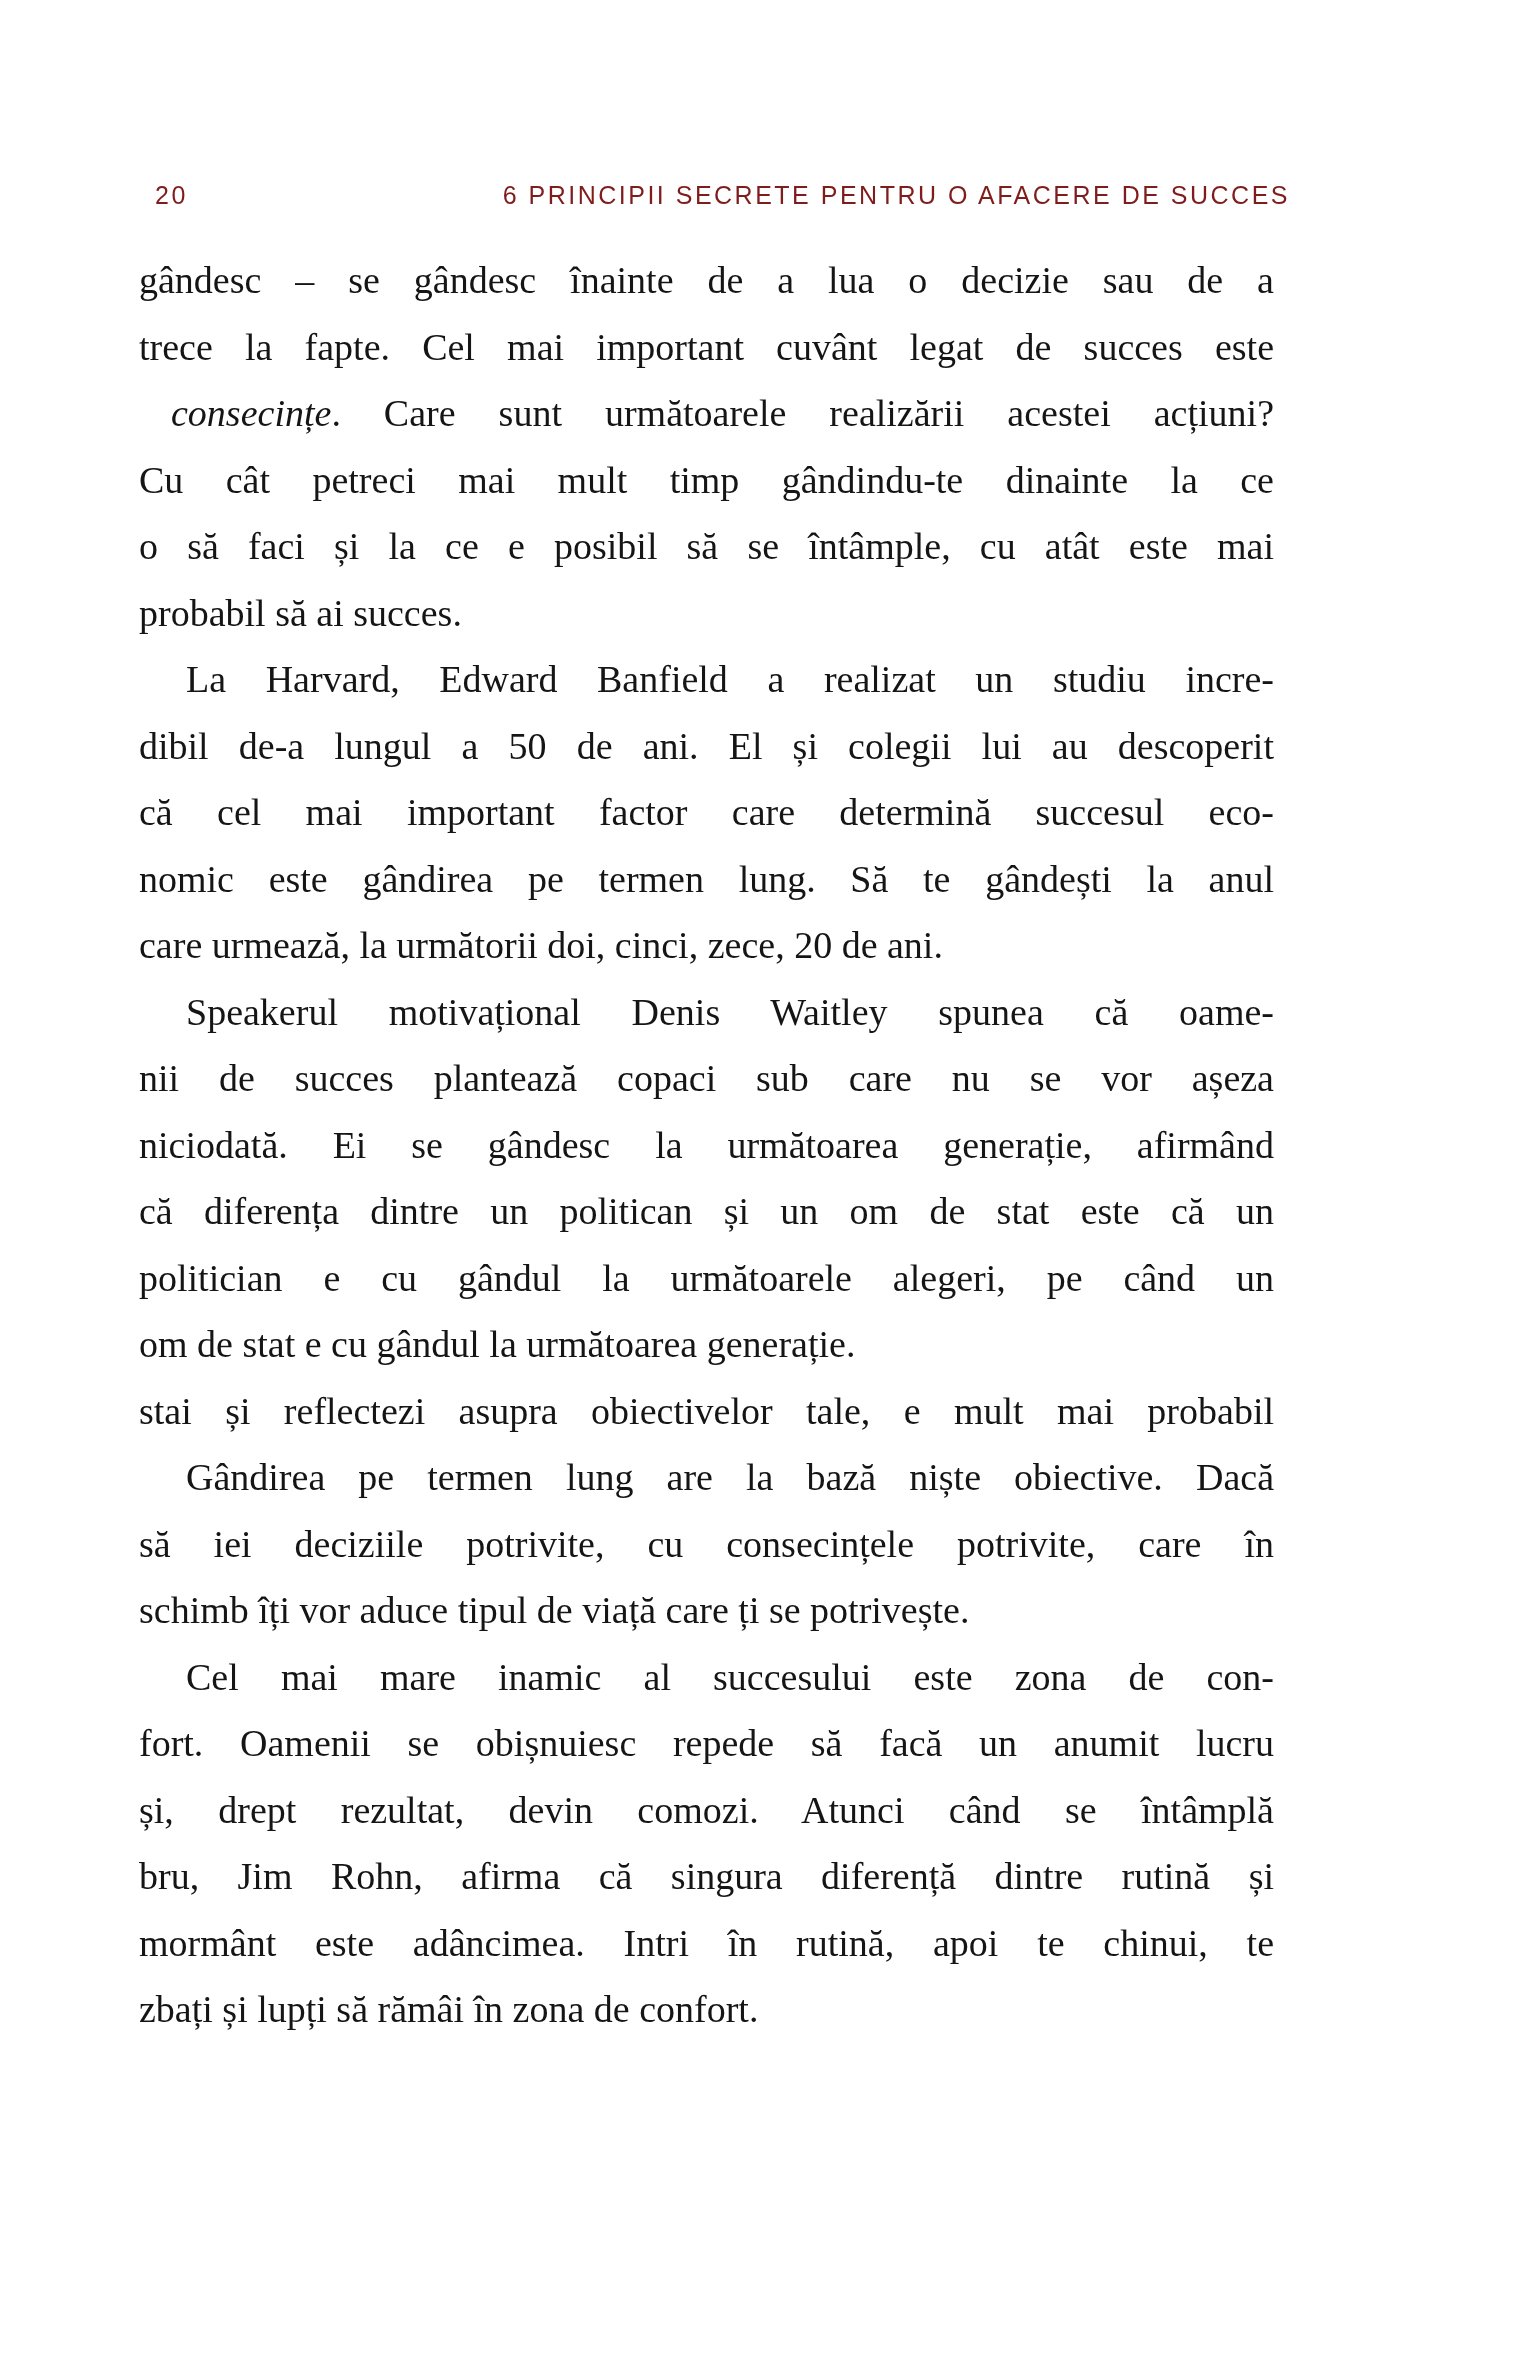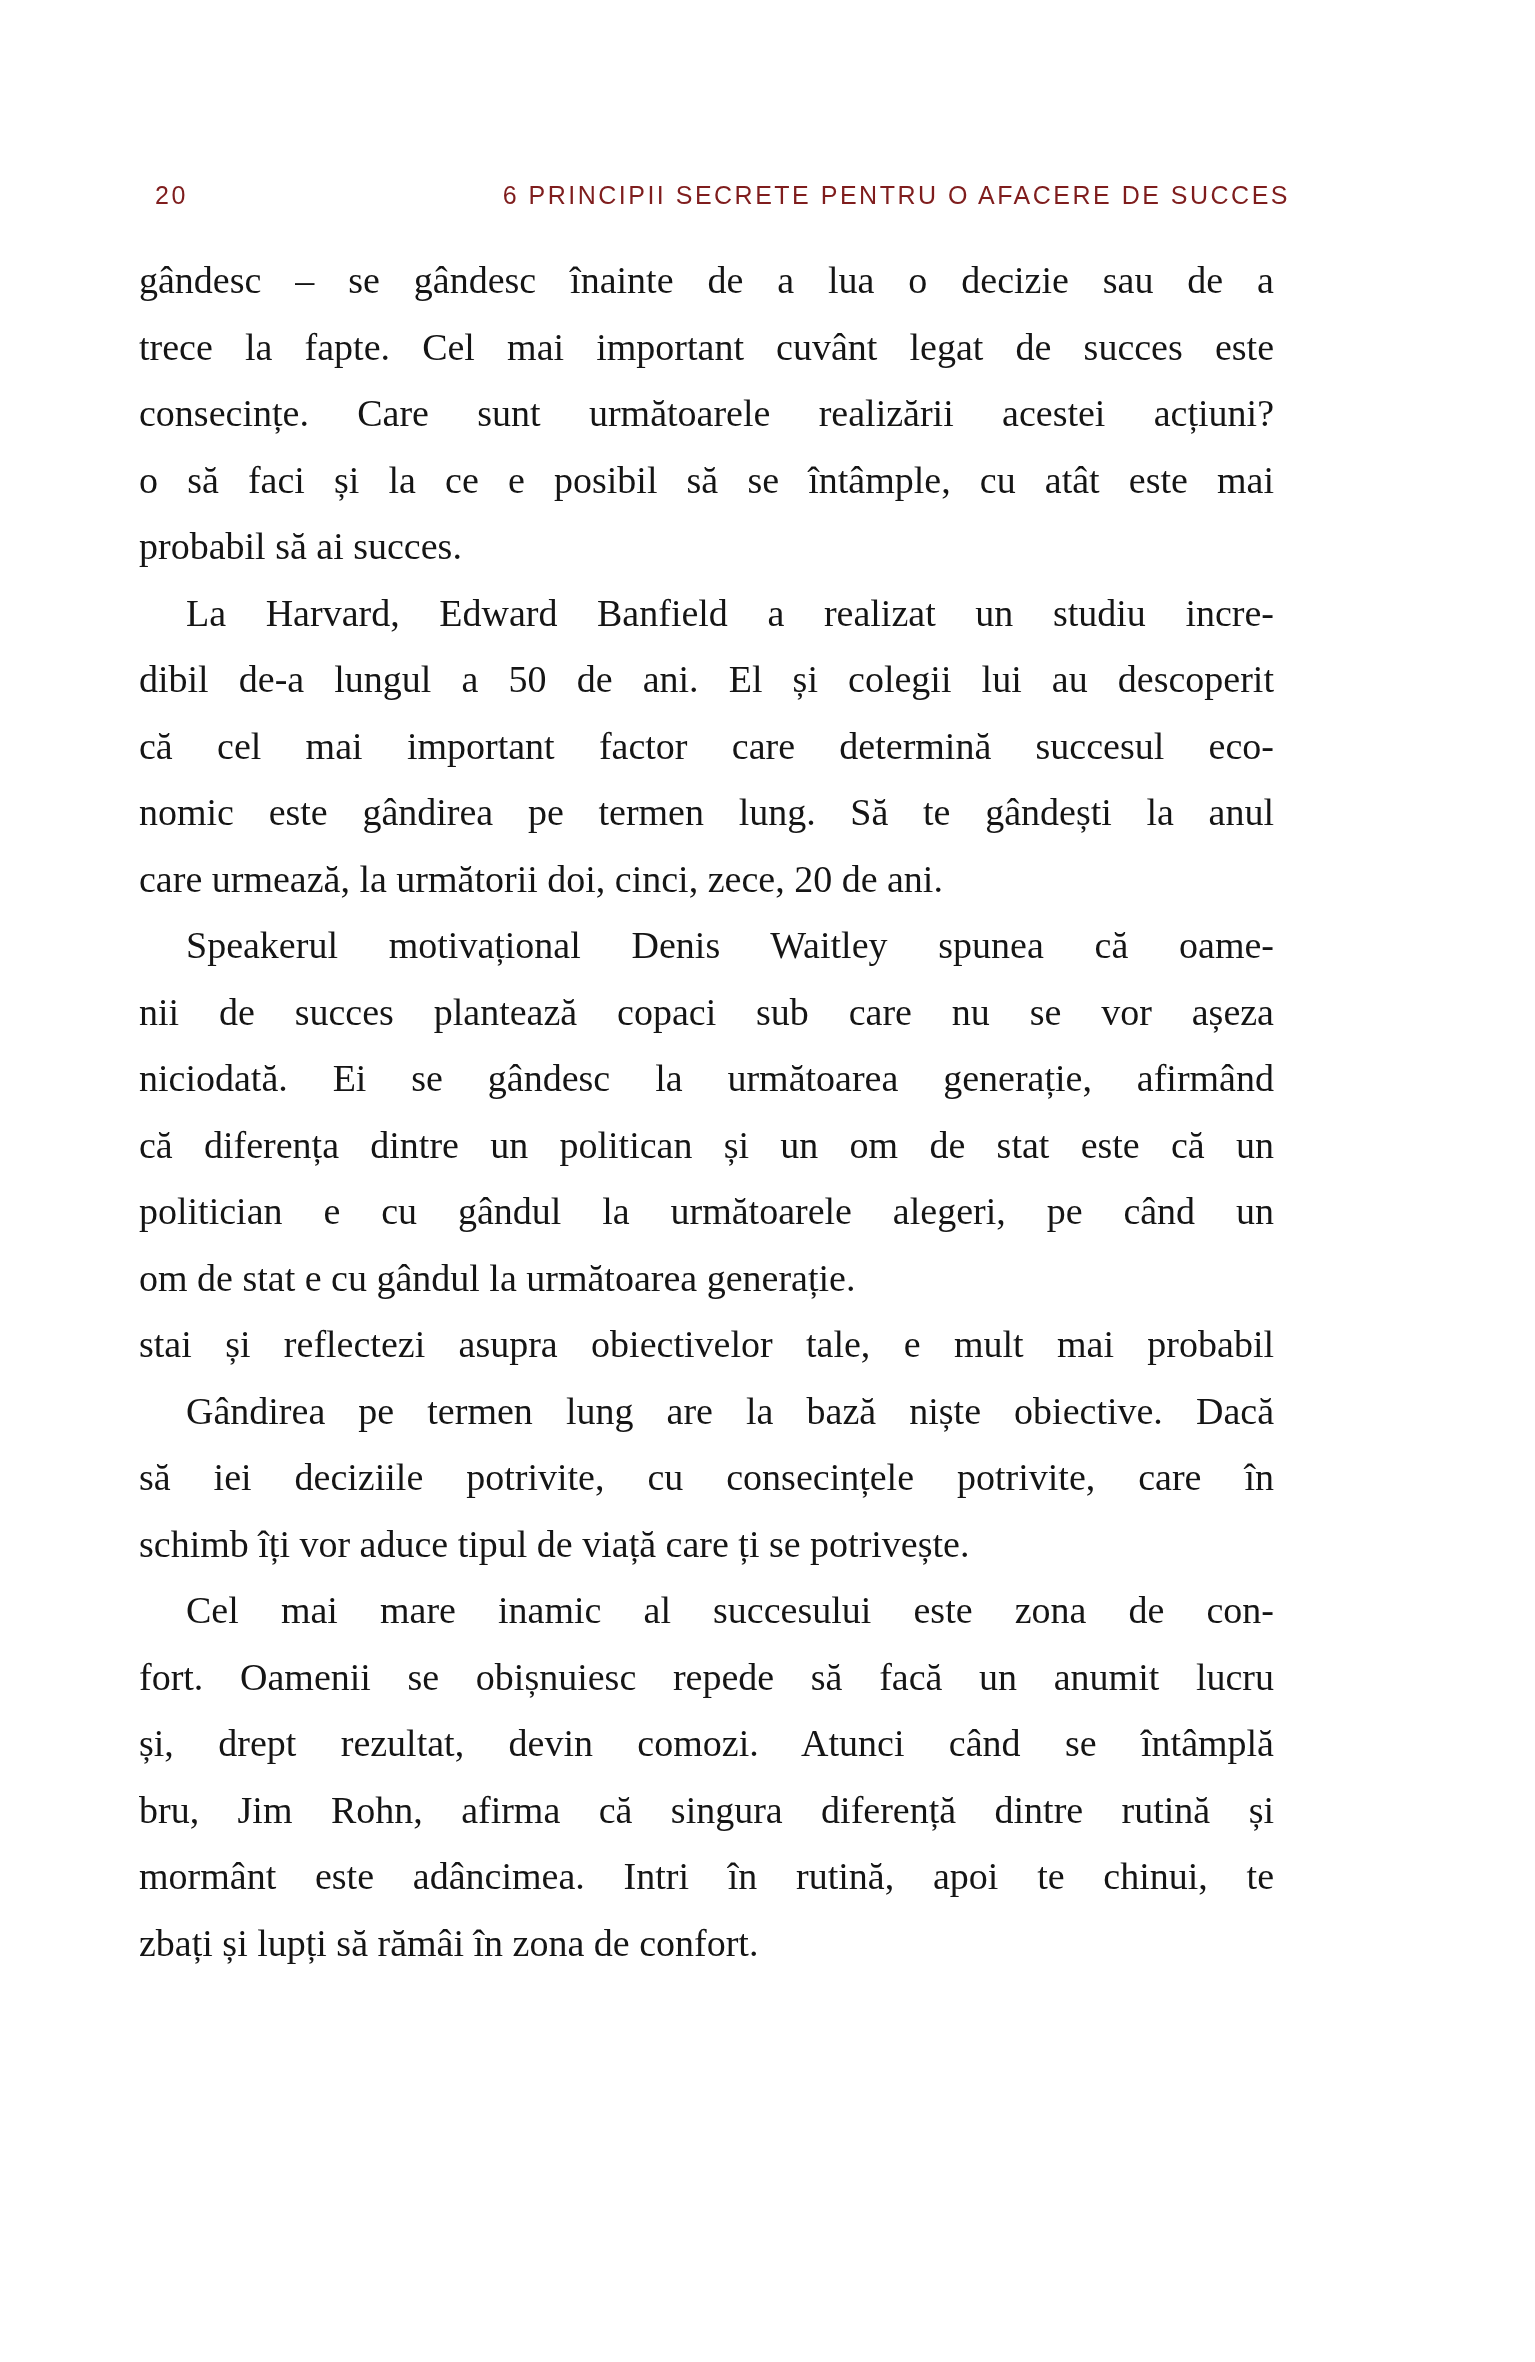--- a/index.html
+++ b/index.html
@@ -57,37 +57,40 @@
     text-align-last: justify;
     white-space: normal;
   }
   .ln.end {
     text-align-last: left;
   }
   .ln.ind {
     text-indent: 47px;
   }
   .em {
+    font-style: italic;
+    margin-left: 32px;
   }
 </style>
 </head>
 <body>
 
 <div class="page">
 
   <header class="running-head">
     <span class="pagenum">20</span>
     <div class="running-title">6 PRINCIPII SECRETE PENTRU O AFACERE DE SUCCES</div>
   </header>
 
   <main class="text-block">
 
     <div class="ln">gândesc – se gândesc înainte de a lua o decizie sau de a</div>
     <div class="ln">trece la fapte. Cel mai important cuvânt legat de succes este</div>
     <div class="ln"><span class="em">consecințe</span><span>. Care sunt următoarele realizării acestei acțiuni?</span></div>
+    <div class="ln">Cu cât petreci mai mult timp gândindu-te dinainte la ce</div>
     <div class="ln">o să faci și la ce e posibil să se întâmple, cu atât este mai</div>
     <div class="ln end">probabil să ai succes.</div>
 
     <div class="ln ind">La Harvard, Edward Banfield a realizat un studiu incre-</div>
     <div class="ln">dibil de-a lungul a 50 de ani. El și colegii lui au descoperit</div>
     <div class="ln">că cel mai important factor care determină succesul eco-</div>
     <div class="ln">nomic este gândirea pe termen lung. Să te gândești la anul</div>
     <div class="ln end">care urmează, la următorii doi, cinci, zece, 20 de ani.</div>
 
     <div class="ln ind">Speakerul motivațional Denis Waitley spunea că oame-</div>

